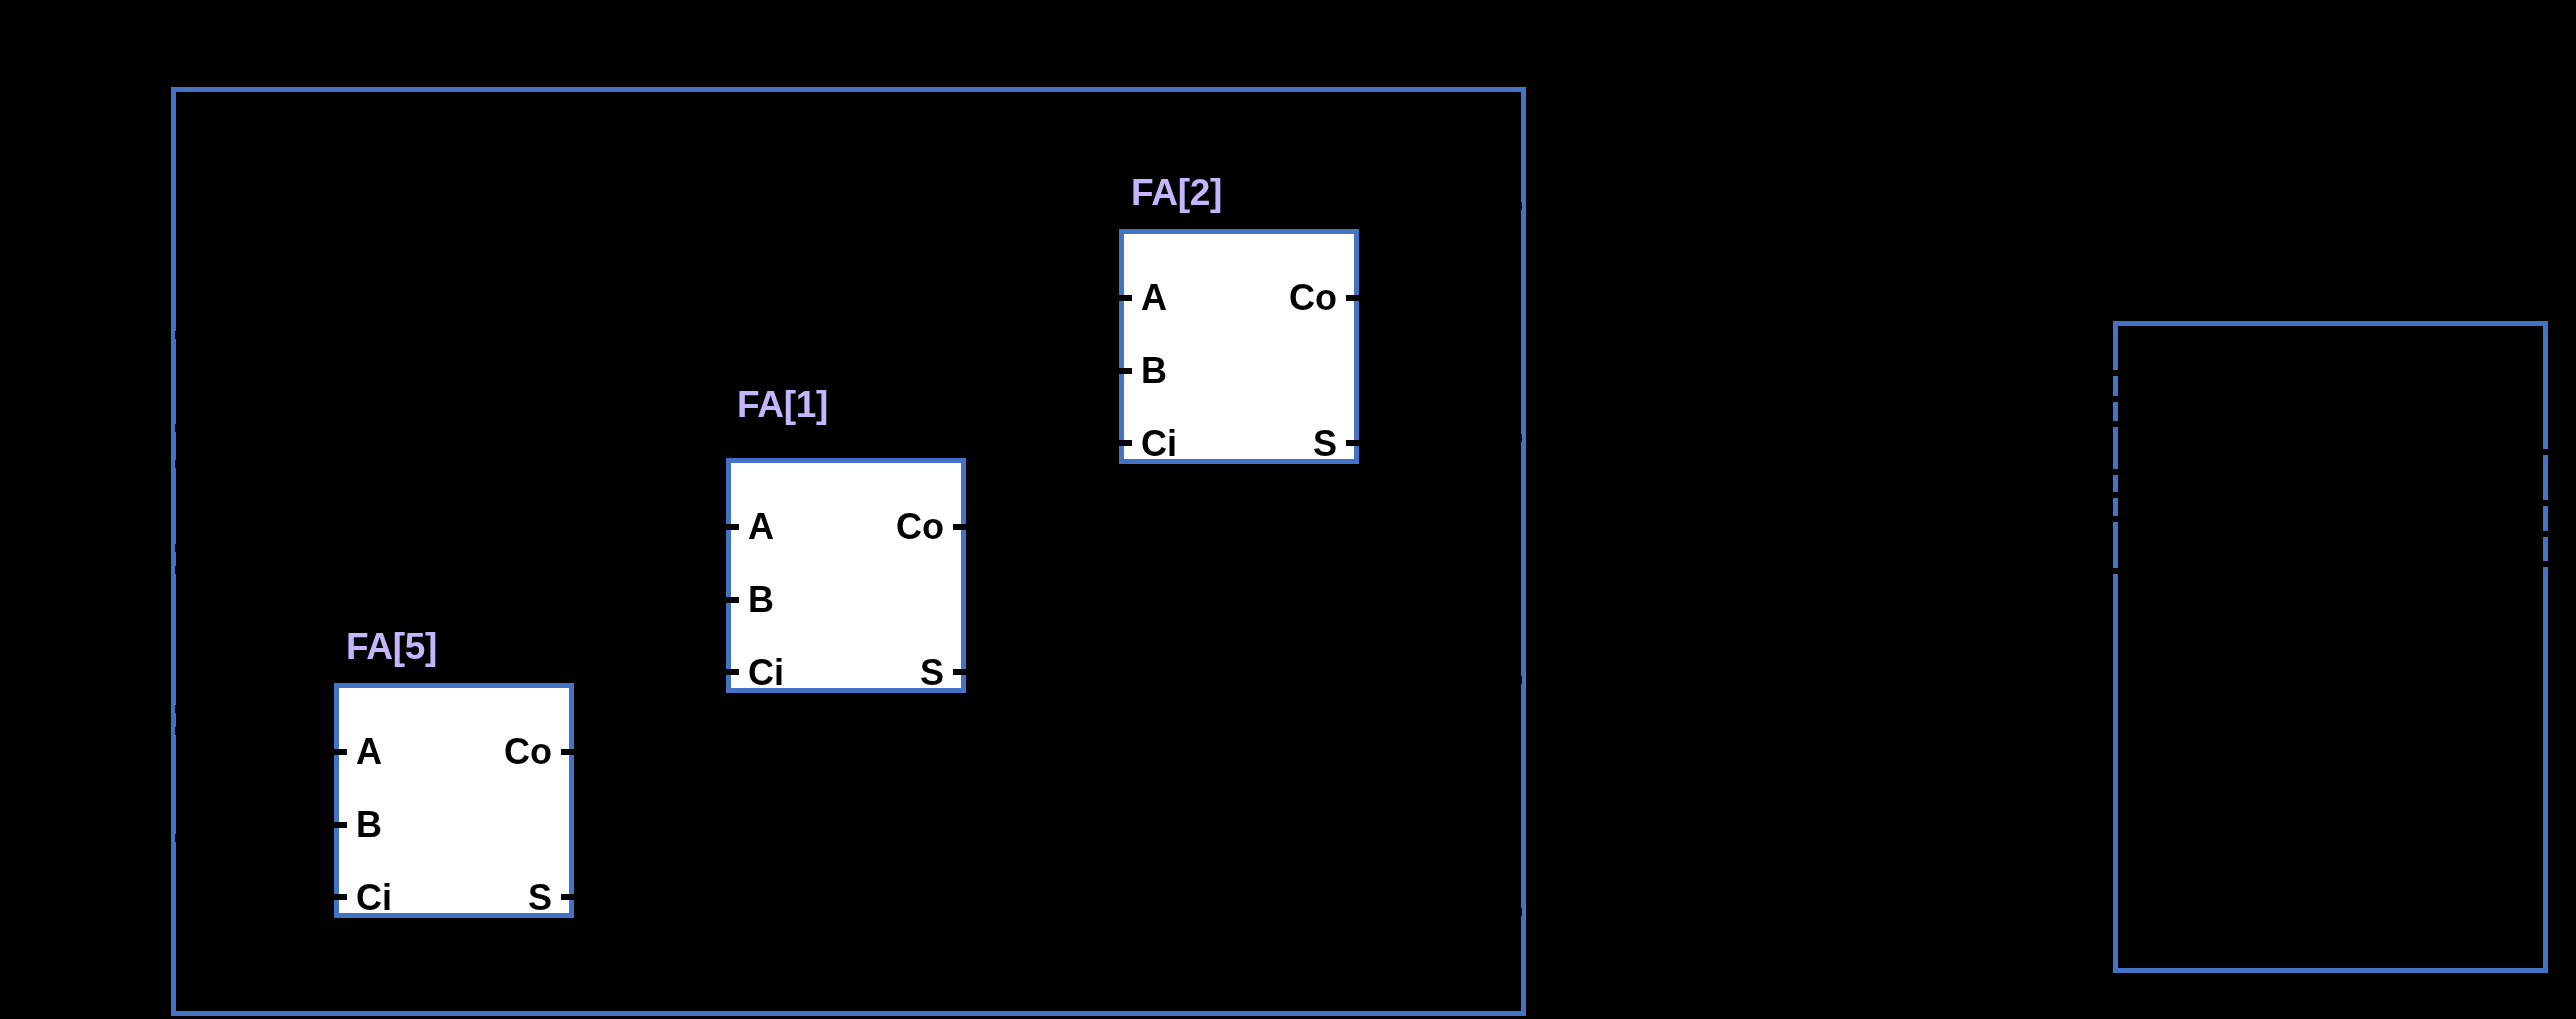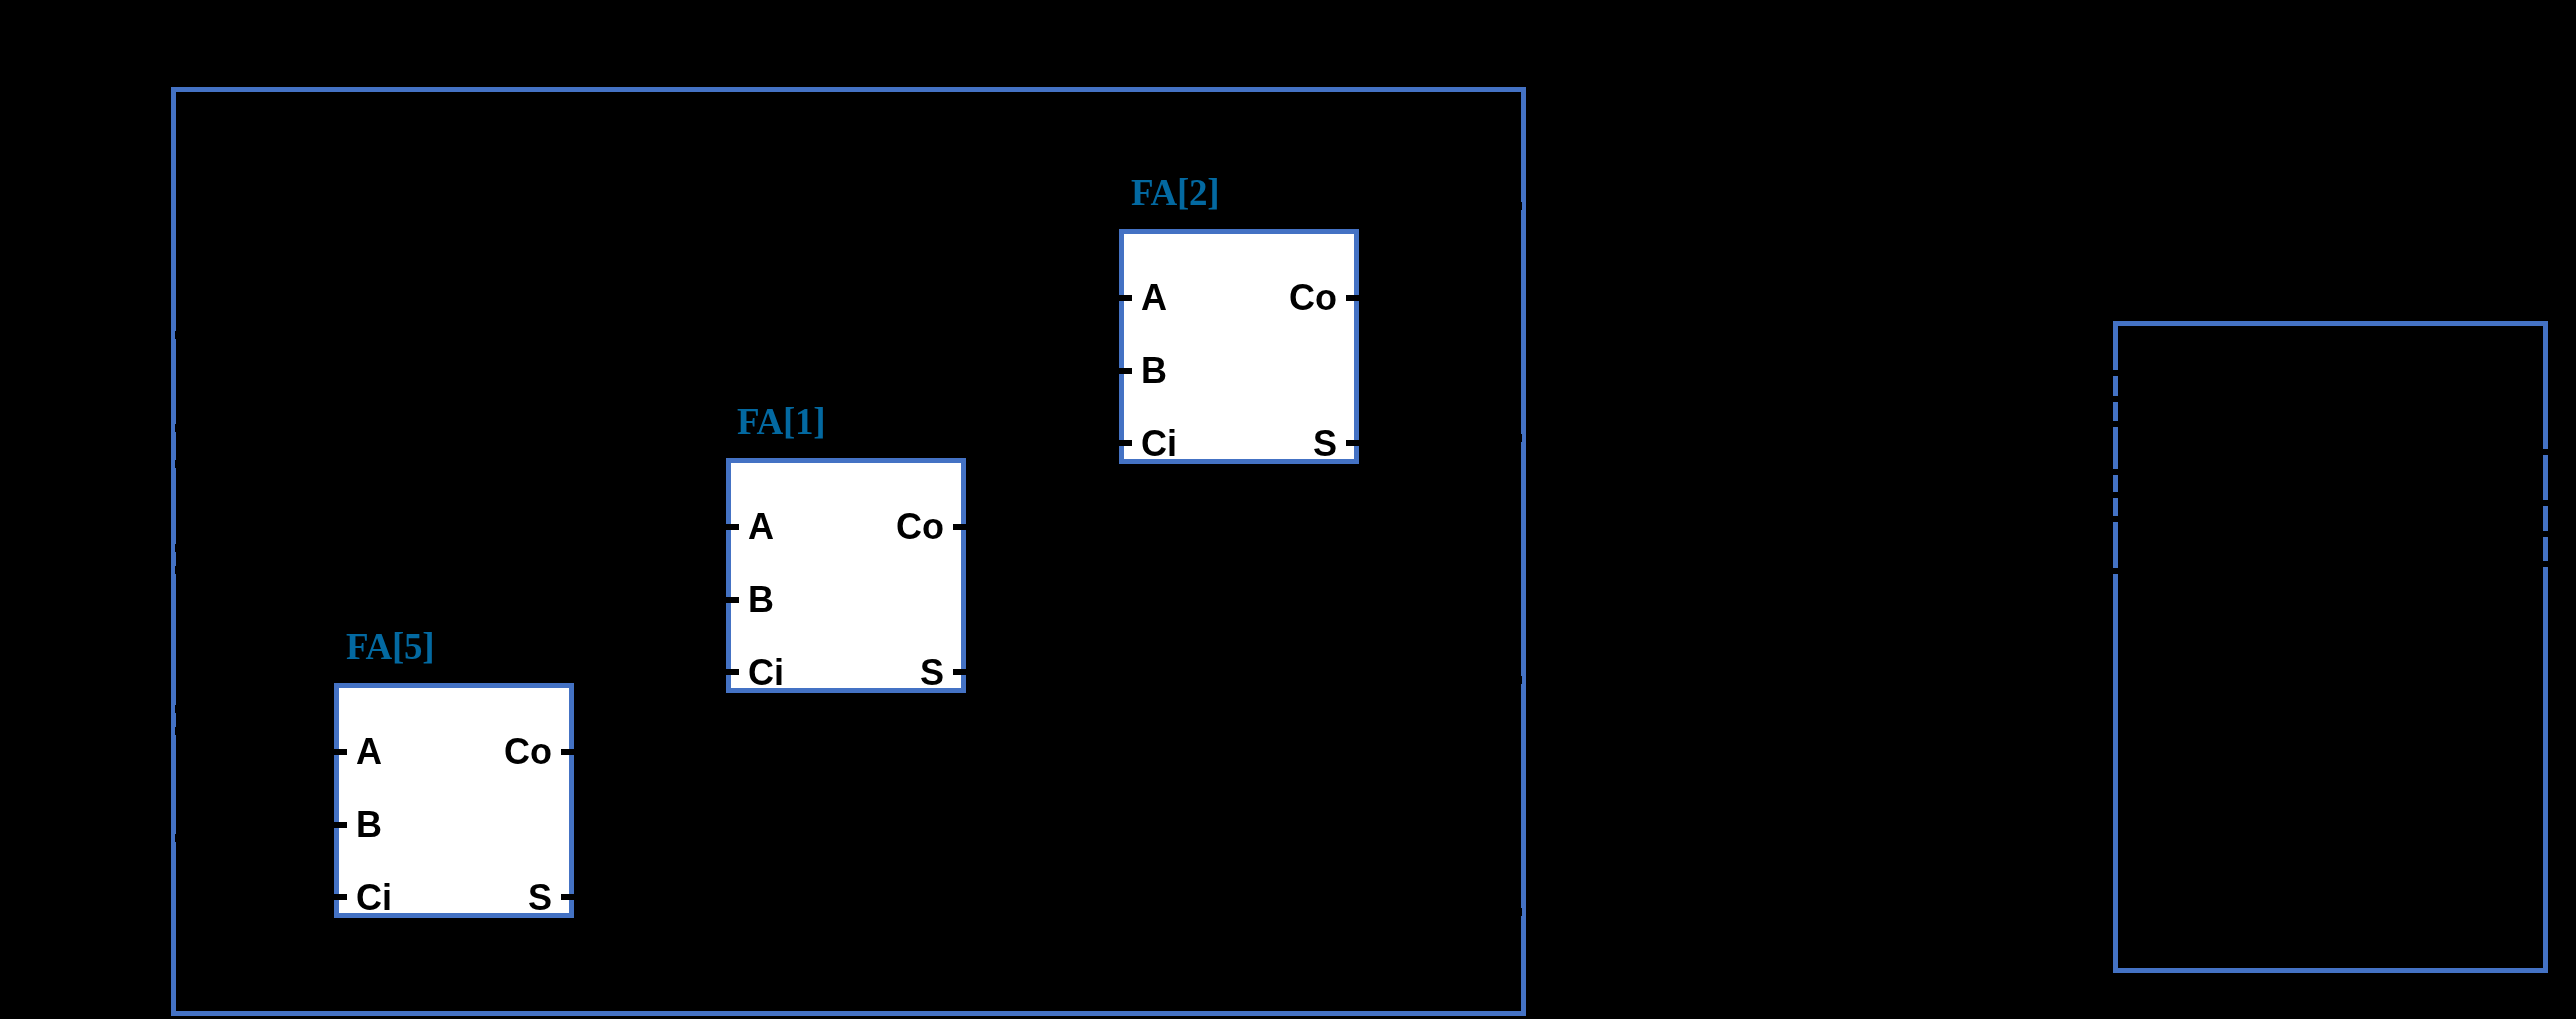--- a/index.html
+++ b/index.html
@@ -27,27 +27,26 @@
   }
 
   
   .fa-box {
     border: 5.8px solid #4472C4;
     background: #FFFFFF;
   }
 
   
   .fa-title {
-    color: #0369a1;
+    color: #c4b5fd;
     font-weight: bold;
     font-size: 37px;
     line-height: 1;
     letter-spacing: -0.3px;
     white-space: nowrap;
-    font-family: Liberation Serif, serif;
   }
 
   
   .pin-label {
     position: absolute;
     color: #000000;
     font-weight: bold;
     font-size: 36px;
     line-height: 1;
     white-space: nowrap;
@@ -111,21 +110,21 @@
         <div class="port-stub h" style="left: -5.8px; top: 61px; width: 14px;"></div>
         <div class="pin-label pin-right" style="top: 46px;">Co</div>
         <div class="port-stub h" style="right: -5.8px; top: 61px; width: 14px;"></div>
         <div class="pin-label pin-left" style="top: 119px;">B</div>
         <div class="port-stub h" style="left: -5.8px; top: 134px; width: 14px;"></div>
         <div class="pin-label pin-left" style="top: 192px;">Ci</div>
         <div class="port-stub h" style="left: -5.8px; top: 206px; width: 14px;"></div>
         <div class="pin-label pin-right" style="top: 192px;">S</div>
         <div class="port-stub h" style="right: -5.8px; top: 206px; width: 14px;"></div>
       </div>
-      <div class="abs fa-title" style="left: 737px; top: 403px;">FA[1]</div>
+      <div class="abs fa-title" style="left: 737px; top: 386px;">FA[1]</div>
       <div class="abs fa-box" style="left: 726px; top: 458px; width: 240px; height: 235px;">
         <div class="pin-label pin-left" style="top: 46px;">A</div>
         <div class="port-stub h" style="left: -5.8px; top: 61px; width: 14px;"></div>
         <div class="pin-label pin-right" style="top: 46px;">Co</div>
         <div class="port-stub h" style="right: -5.8px; top: 61px; width: 14px;"></div>
         <div class="pin-label pin-left" style="top: 119px;">B</div>
         <div class="port-stub h" style="left: -5.8px; top: 134px; width: 14px;"></div>
         <div class="pin-label pin-left" style="top: 192px;">Ci</div>
         <div class="port-stub h" style="left: -5.8px; top: 206px; width: 14px;"></div>
         <div class="pin-label pin-right" style="top: 192px;">S</div>

